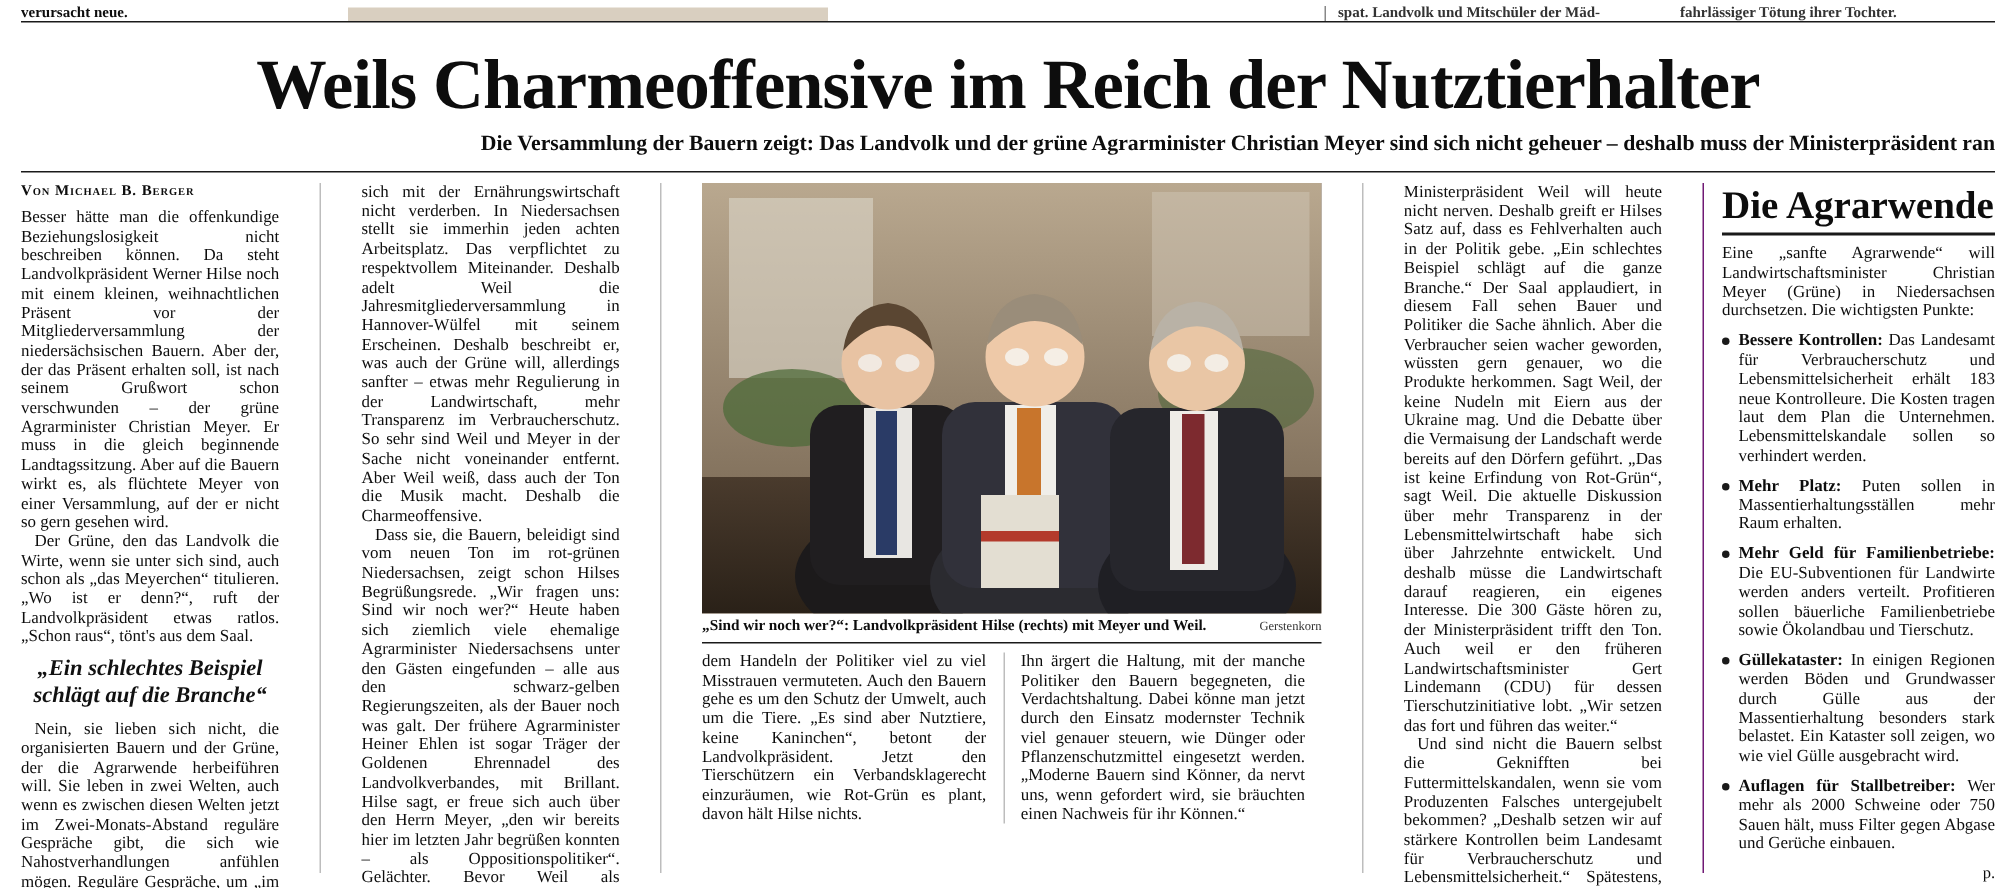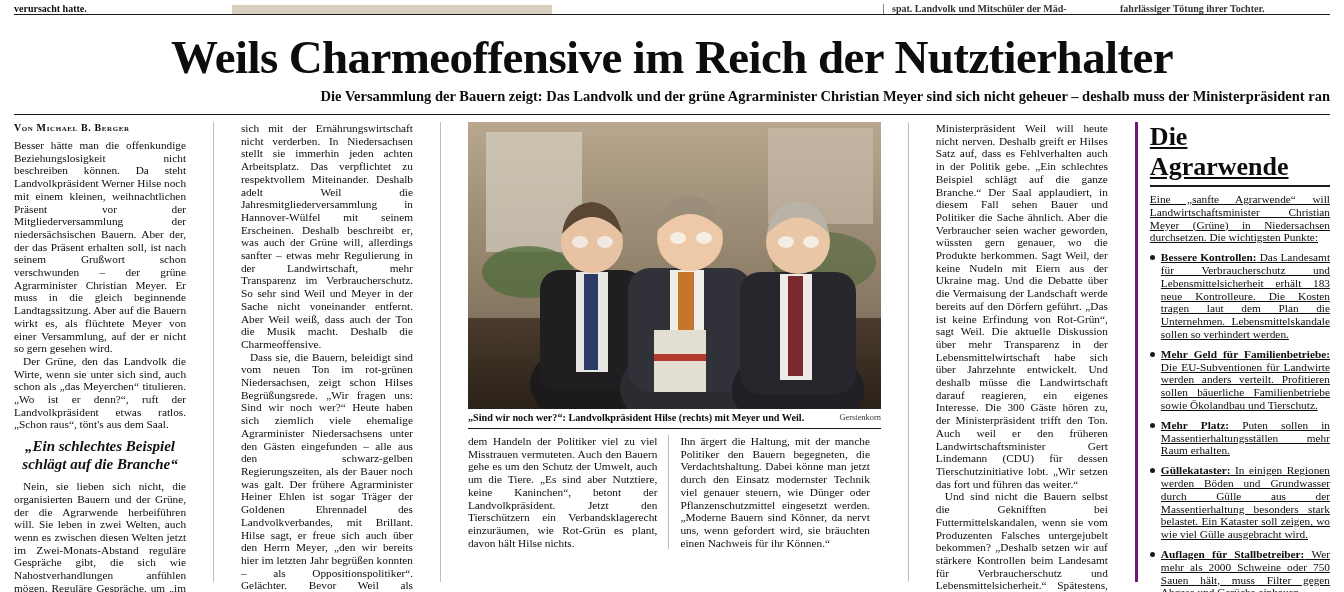--- a/index.html
+++ b/index.html
@@ -163,22 +163,21 @@
     display: flex;
     gap: 0;
   }
   .under-photo .col { width: 206px; }
 
   
   .sidebar {
     width: 215px;
     box-sizing: border-box;
     padding-left: 12px;
-    border-left: 3px solid #701a75;
-    text-decoration: underline;
+    border-left: 1px solid #701a75;
   }
   .sidebar h2 {
     font-size: 26px;
     line-height: 30px;
     font-weight: bold;
     margin: 0 0 3px 0;
   }
   .sidebar .sb-rule {
     border-bottom: 2px solid #1a1a1a;
     margin-bottom: 6px;
@@ -219,21 +218,21 @@
     background: #bdbdbd;
     margin-right: 11px;
   }
 </style>
 </head>
 <body>
 
 <div class="page">
 
   <div class="topstrip">
-    <div class="ts-col ts-left">verursacht hatte.</div>
+    <div class="ts-col ts-left">verursacht neue.</div>
     <div class="ts-img"></div>
     <div class="ts-spacer"></div>
     <div class="ts-col ts-r1">spat. Landvolk und Mitschüler der Mäd-</div>
     <div class="ts-col ts-r2">fahrlässiger Tötung ihrer Tochter.</div>
   </div>
 
   <div class="headline">Weils Charmeoffensive im Reich der Nutztierhalter</div>
   <div class="subhead">Die Versammlung der Bauern zeigt: Das Landvolk und der grüne Agrarminister Christian Meyer sind sich nicht geheuer – deshalb muss der Ministerpräsident ran</div>
   <div class="rule-under-head"></div>
 
@@ -341,25 +340,25 @@
       <h2>Die Agrarwende</h2>
       <div class="sb-rule"></div>
       <p class="sb-intro">Eine „sanfte Agrarwende“ will Landwirtschaftsminister Christian Meyer (Grüne) in Niedersachsen durchsetzen. Die wichtigsten Punkte:</p>
 
       <div class="bullet-item">
         <span class="dot"></span>
         <span class="bhead">Bessere Kontrollen:</span><span> Das Landesamt für Verbraucherschutz und Lebensmittelsicherheit erhält 183 neue Kontrolleure. Die Kosten tragen laut dem Plan die Unternehmen. Lebensmittelskandale sollen so verhindert werden.</span>
       </div>
       <div class="bullet-item">
         <span class="dot"></span>
+        <span class="bhead">Mehr Platz:</span><span> Puten sollen in Massentierhaltungsställen mehr Raum erhalten.</span>
+      </div>
+      <div class="bullet-item">
+        <span class="dot"></span>
         <span class="bhead">Mehr Geld für Familienbetriebe:</span><span> Die EU-Subventionen für Landwirte werden anders verteilt. Profitieren sollen bäuerliche Familienbetriebe sowie Ökolandbau und Tierschutz.</span>
-      </div>
-      <div class="bullet-item">
-        <span class="dot"></span>
-        <span class="bhead">Mehr Platz:</span><span> Puten sollen in Massentierhaltungsställen mehr Raum erhalten.</span>
       </div>
       <div class="bullet-item">
         <span class="dot"></span>
         <span class="bhead">Güllekataster:</span><span> In einigen Regionen werden Böden und Grundwasser durch Gülle aus der Massentierhaltung besonders stark belastet. Ein Kataster soll zeigen, wo wie viel Gülle ausgebracht wird.</span>
       </div>
       <div class="bullet-item">
         <span class="dot"></span>
         <span class="bhead">Auflagen für Stallbetreiber:</span><span> Wer mehr als 2000 Schweine oder 750 Sauen hält, muss Filter gegen Abgase und Gerüche einbauen.</span>
       </div>
       <div class="sb-sign">p.</div>

